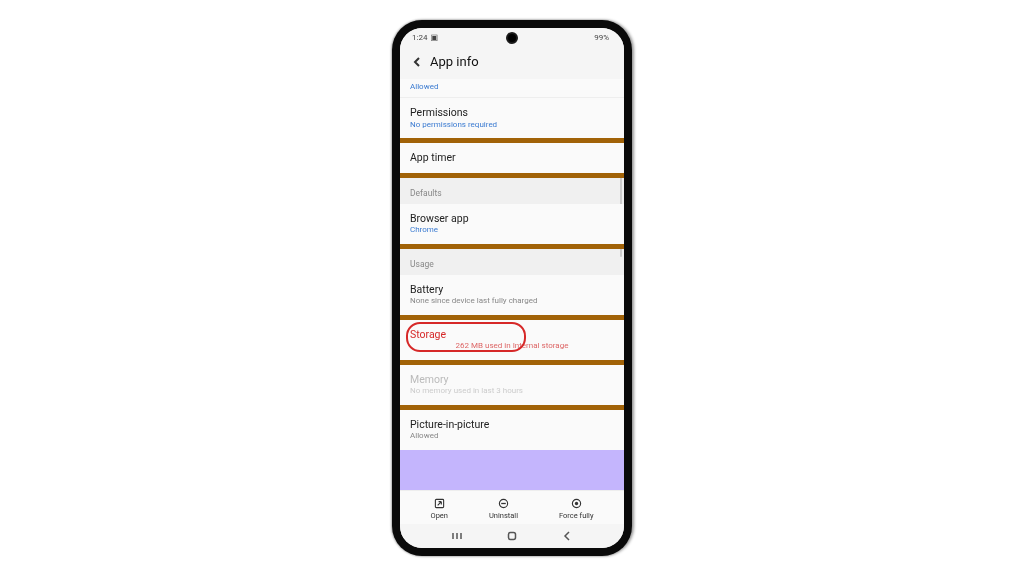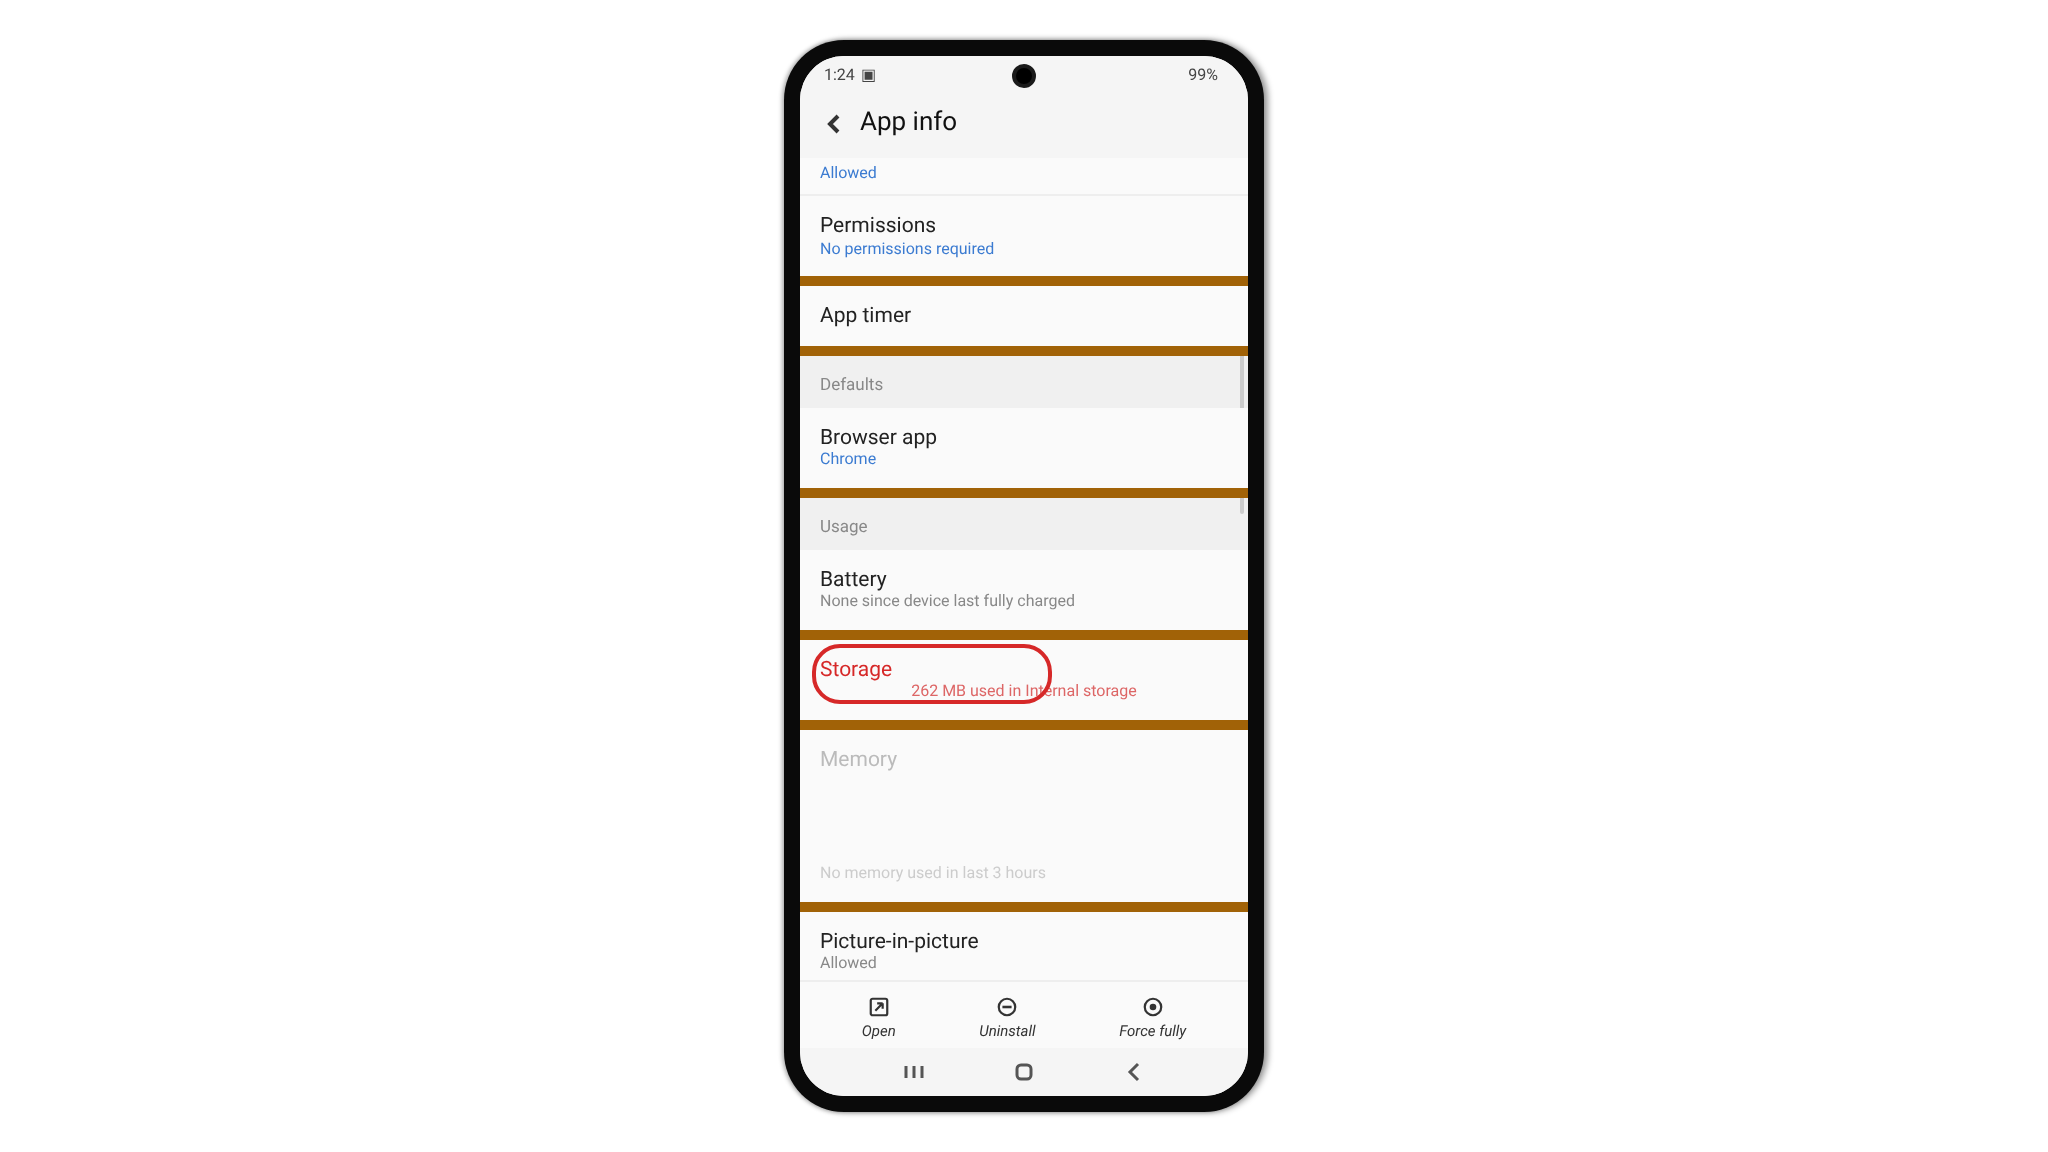--- a/index.html
+++ b/index.html
@@ -89,21 +89,21 @@
   .row {
     background: #fafafa;
     padding: 8px 10px;
     border-bottom: 5px solid #a16207;
     position: relative;
   }
   .row-title { font-size: 10.5px; color: #222; line-height:1.3; }
   .row-sub { font-size: 8px; color: #888; line-height:1.3; }
   .row-sub.link { color: #3b7bd1; }
   .row.disabled .row-title { color: #bbb; }
-  .row.disabled .row-sub { color: #ccc; margin-top: 46px; }
+  .row.disabled .row-sub { color: #ccc; }
   .section {
     font-size: 8.5px;
     color: #888;
     padding: 10px 10px 6px 10px;
     background: #f0f0f0;
   }
   .highlight-ring {
     position:absolute;
     left:6px; top:2px;
     width: 120px;
@@ -116,21 +116,20 @@
     display: flex;
     justify-content: space-around;
     padding: 6px 10px 4px 10px;
     background: #fafafa;
     border-top: 1px solid #eee;
   }
   .action {
     display:flex; flex-direction:column; align-items:center;
     font-size: 7.5px; color:#333;
     gap:2px;
-    font-style:italic;
   }
   .action-ico { width:12px; height:12px; display:flex; align-items:center; justify-content:center; }
   .action-ico svg { width:11px; height:11px; }
   .nav-bar {
     height: 24px;
     display:flex;
     align-items:center;
     justify-content:space-around;
     padding: 0 30px;
     background:#f5f5f5;

